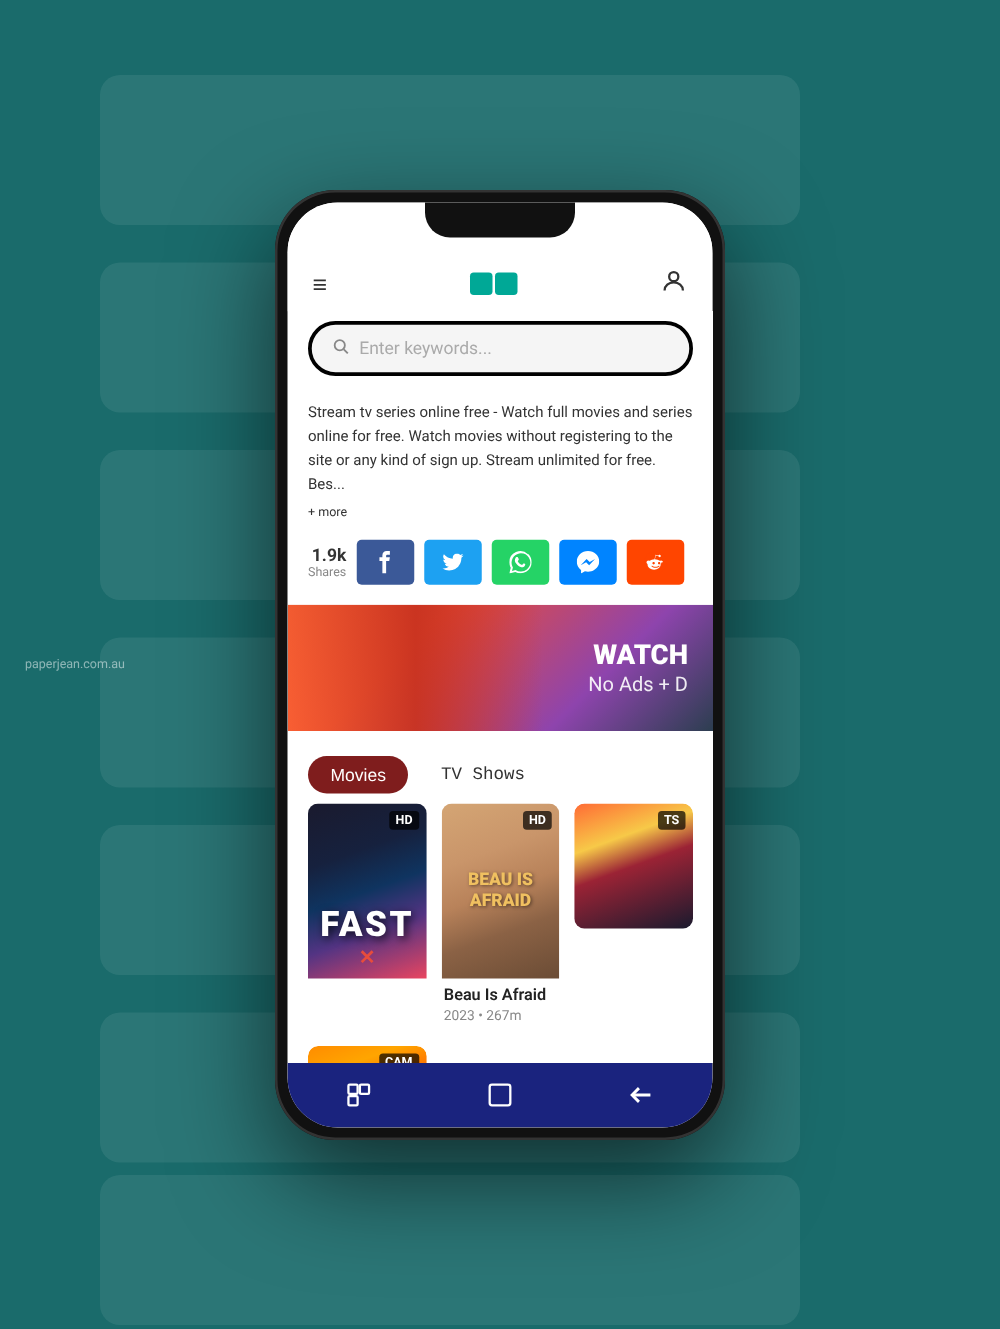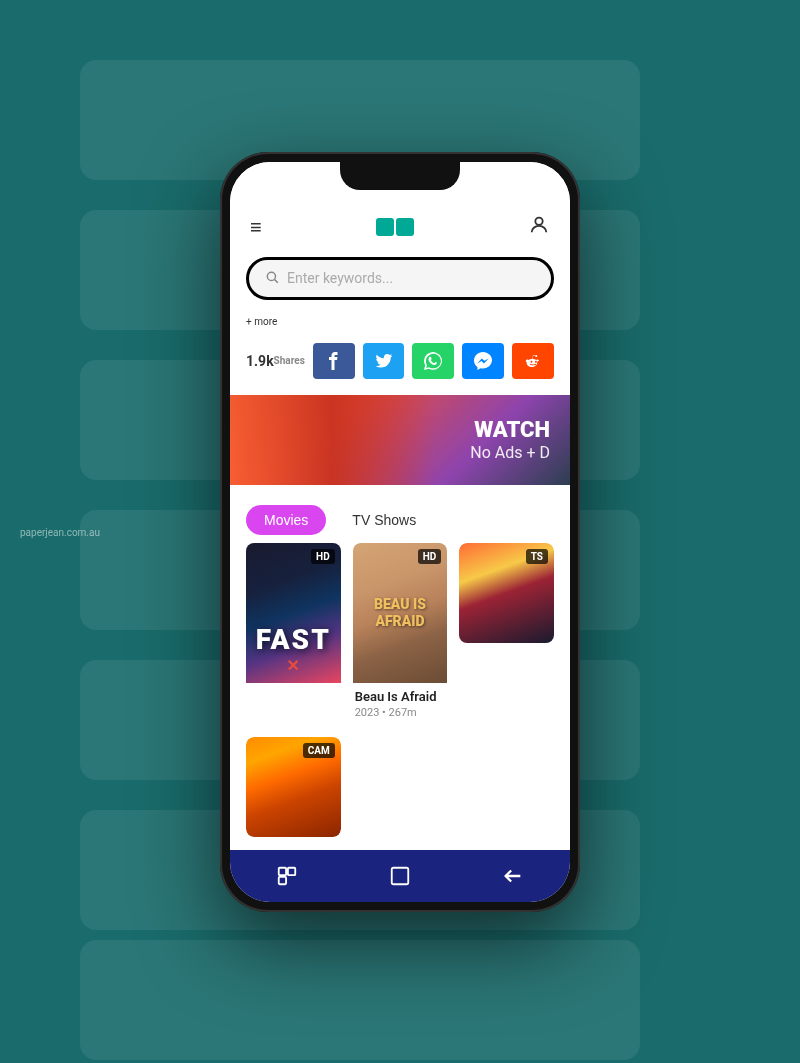--- a/index.html
+++ b/index.html
@@ -147,31 +147,31 @@
 
     
     .social-row {
       display: flex;
       align-items: center;
       gap: 8px;
       padding: 8px 16px;
     }
     .shares-count {
       display: flex;
-      align-items: center;
+      flex-direction: column;
+      align-items: flex-end;
     }
     .shares-num {
       font-size: 14px;
       font-weight: bold;
       color: #333;
     }
     .shares-label {
       font-size: 10px;
       color: #888;
-      font-weight: bold;
     }
     .social-btn {
       width: 46px;
       height: 36px;
       border-radius: 4px;
       display: flex;
       align-items: center;
       justify-content: center;
       color: #fff;
       font-size: 16px;
@@ -179,21 +179,21 @@
     }
     .fb { background: #3b5998; }
     .tw { background: #1da1f2; }
     .wa { background: #25d366; }
     .ms { background: #0084ff; }
     .rd { background: #ff4500; }
 
     
     .banner {
       margin: 8px 0;
-      height: 90px;
+      height: 101px;
       overflow: hidden;
       position: relative;
     }
     .banner-img {
       width: 100%;
       height: 100%;
       background: linear-gradient(135deg, #c0392b 0%, #e74c3c 30%, #8e44ad 70%, #2c3e50 100%);
       display: flex;
       align-items: center;
       justify-content: flex-end;
@@ -229,26 +229,27 @@
     }
     .tab-btn {
       padding: 7px 18px;
       border-radius: 20px;
       font-size: 14px;
       font-weight: 500;
       cursor: pointer;
       border: none;
     }
     .tab-active {
-      background: #d946ef;
+      background: #7f1d1d;
       color: #fff;
     }
     .tab-inactive {
       background: transparent;
       color: #333;
+      font-family: Liberation Mono, monospace;
     }
 
     
     .movie-grid {
       display: grid;
       grid-template-columns: 1fr 1fr 1fr;
       gap: 12px;
       padding: 0 16px 12px;
     }
     .movie-card {
@@ -395,20 +396,21 @@
         <div class="search-bar">
           <span class="search-icon">
             <svg width="14" height="14" viewBox="0 0 24 24" fill="none" stroke="#888" stroke-width="2.5">
               <circle cx="11" cy="11" r="7"></circle>
               <line x1="16.5" y1="16.5" x2="22" y2="22"></line>
             </svg>
           </span>
           <span class="search-input-display">Enter keywords...</span>
         </div>
 
+        <div class="description">Stream tv series online free - Watch full movies and series online for free. Watch movies without registering to the site or any kind of sign up. Stream unlimited for free. Bes...</div>
         <div class="more-btn">+ more</div>
 
         <div class="social-row">
           <div class="shares-count">
             <span class="shares-num">1.9k</span>
             <span class="shares-label">Shares</span>
           </div>
           <div class="social-btn fb">
             <svg width="10" height="18" viewBox="0 0 10 18" fill="white">
                 <path d="M6.5 3h2V0H6C3.8 0 2.5 1.3 2.5 3.5V5H0v3h2.5v10h3V8H8l.5-3H5.5V3.8c0-.5.3-.8.8-.8z"></path>

